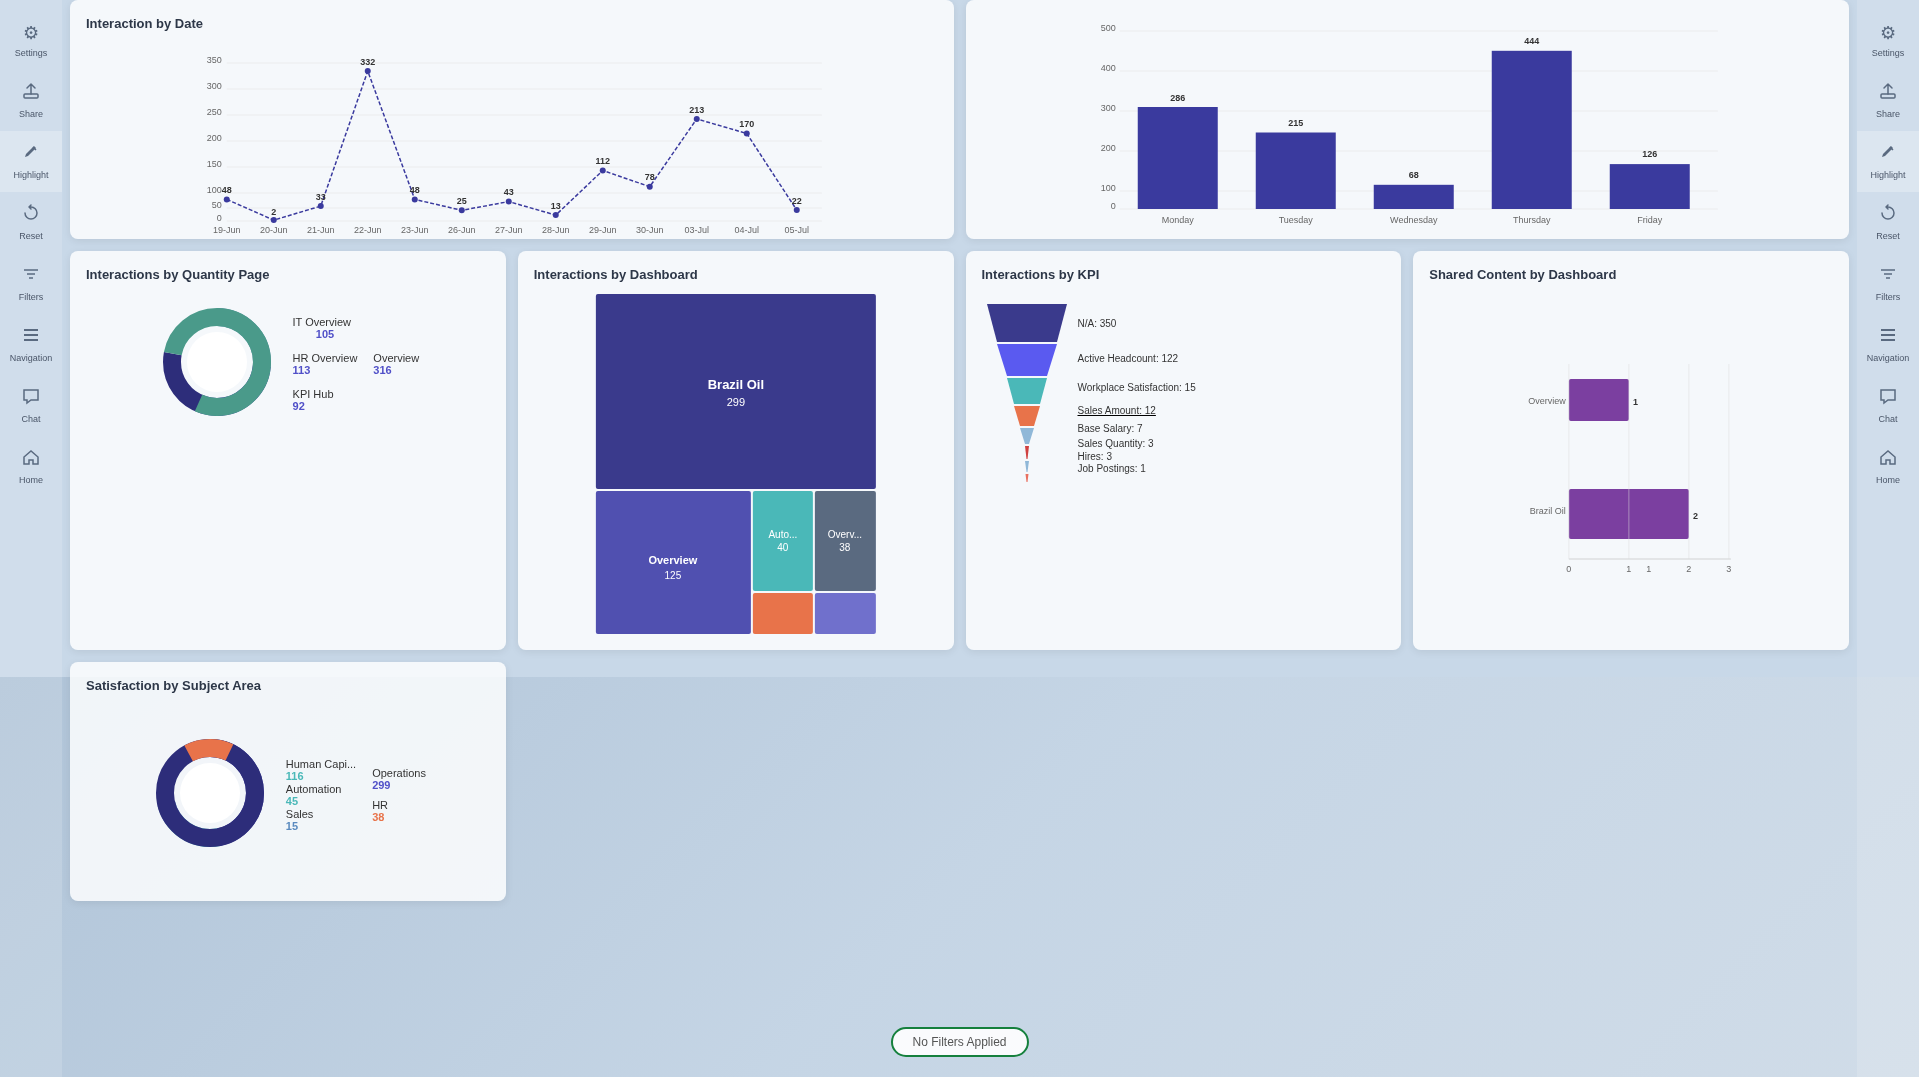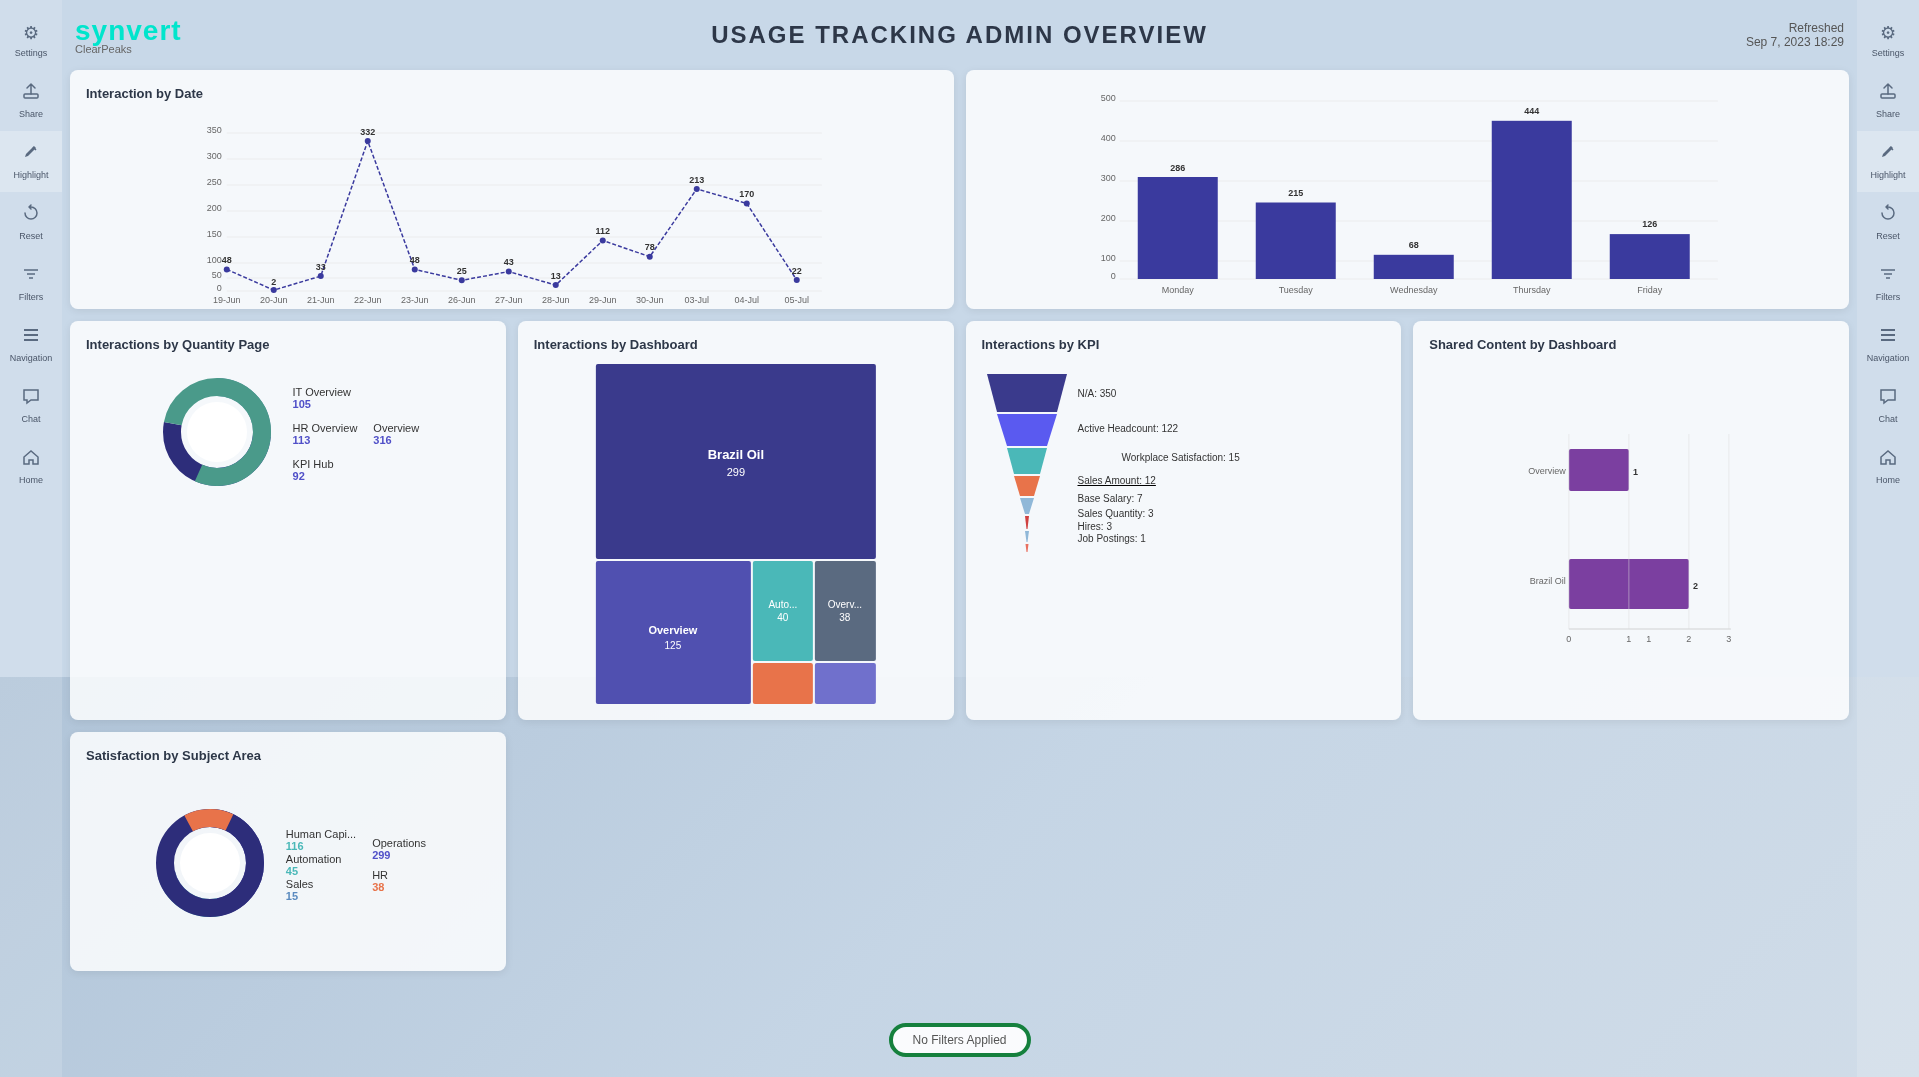--- a/index.html
+++ b/index.html
@@ -178,21 +178,21 @@
       position: relative;
     }
 
     
     .filter-badge {
       position: fixed;
       bottom: 20px;
       left: 50%;
       transform: translateX(-50%);
       background: rgba(255,255,255,0.9);
-      border: 4px solid #15803d;
+      border: 2px solid #15803d;
       border-radius: 20px;
       padding: 6px 20px;
       font-size: 12px;
       color: #555;
       z-index: 200;
     }
 
     
     .chart-svg { overflow: visible; }
 
@@ -347,31 +347,20 @@
     <div class="sidebar-item">
       <span class="sidebar-icon">
         <svg width="18" height="18" viewBox="0 0 18 18" fill="none">
             <path d="M2 9l7-6 7 6v7H11v-4H7v4H2z" stroke="#5a6a80" stroke-width="1.5" fill="none"></path>
           </svg>
       </span>
       <span class="sidebar-label">Home</span>
     </div>
   </div>
 
-  <div class="header">
-    <div class="logo">
-      <div class="logo-text">synvert</div>
-      <div class="logo-sub">ClearPeaks</div>
-    </div>
-    <div class="header-title">USAGE TRACKING   ADMIN OVERVIEW</div>
-    <div class="refresh-info">
-      <div>Refreshed</div>
-      <div>Sep 7, 2023 18:29</div>
-    </div>
-  </div>
 
   <div class="main-content">
 
     <div class="dashboard-grid" style="margin-bottom:12px;">
 
       <div class="card">
         <div class="card-title">Interaction by Date</div>
         <div class="line-chart-container">
           <svg width="100%" height="190" viewBox="0 0 640 190" class="chart-svg">
 
@@ -493,21 +482,21 @@
               <circle cx="60" cy="60" r="45" fill="none" stroke="#5b8fa8" stroke-width="18" stroke-dasharray="74.6 208.7" stroke-dashoffset="0" transform="rotate(-90 60 60)"></circle>
               <circle cx="60" cy="60" r="45" fill="none" stroke="#3a3a9e" stroke-width="18" stroke-dasharray="80.2 203.1" stroke-dashoffset="-74.6" transform="rotate(-90 60 60)"></circle>
               <circle cx="60" cy="60" r="45" fill="none" stroke="#2d2d7a" stroke-width="18" stroke-dasharray="65.3 217.9" stroke-dashoffset="-154.8" transform="rotate(-90 60 60)"></circle>
               <circle cx="60" cy="60" r="45" fill="none" stroke="#4a9a8a" stroke-width="18" stroke-dasharray="223.4 59.9" stroke-dashoffset="-220.1" transform="rotate(-90 60 60)"></circle>
               <circle cx="60" cy="60" r="30" fill="white"></circle>
             </svg>
           </div>
           <div style="display:flex;flex-direction:column;gap:12px;font-size:11px;">
             <div>
               <div style="color:#333;">IT Overview</div>
-              <div style="color:#5050c8;font-weight:700;">105</div>
+              <div style="color:#5050c8;font-weight:700;text-align:center;">105</div>
             </div>
             <div>
               <div style="color:#333;">HR Overview</div>
               <div style="color:#5050c8;font-weight:700;">113</div>
             </div>
             <div>
               <div style="color:#333;">KPI Hub</div>
               <div style="color:#5050c8;font-weight:700;">92</div>
             </div>
           </div>
@@ -570,21 +559,21 @@
             </svg>
           </div>
 
           <div style="flex:1;display:flex;flex-direction:column;justify-content:flex-start;padding-top:10px;font-size:10px;gap:0;">
             <div style="height:38px;display:flex;align-items:center;">
                 <span style="color:#333;">N/A: 350</span>
               </div>
             <div style="height:32px;display:flex;align-items:center;">
                 <span style="color:#333;">Active Headcount: 122</span>
               </div>
-            <div style="height:26px;display:flex;align-items:center;margin-left:44px;">
+            <div style="height:26px;display:flex;align-items:center;">
                 <span style="color:#333;">Workplace Satisfaction: 15</span>
               </div>
             <div style="height:20px;display:flex;align-items:center;text-decoration:underline;">
                 <span style="color:#333;">Sales Amount: 12</span>
               </div>
             <div style="height:16px;display:flex;align-items:center;">
                 <span style="color:#333;">Base Salary: 7</span>
               </div>
             <div style="height:14px;display:flex;align-items:center;">
                 <span style="color:#333;">Sales Quantity: 3</span>

